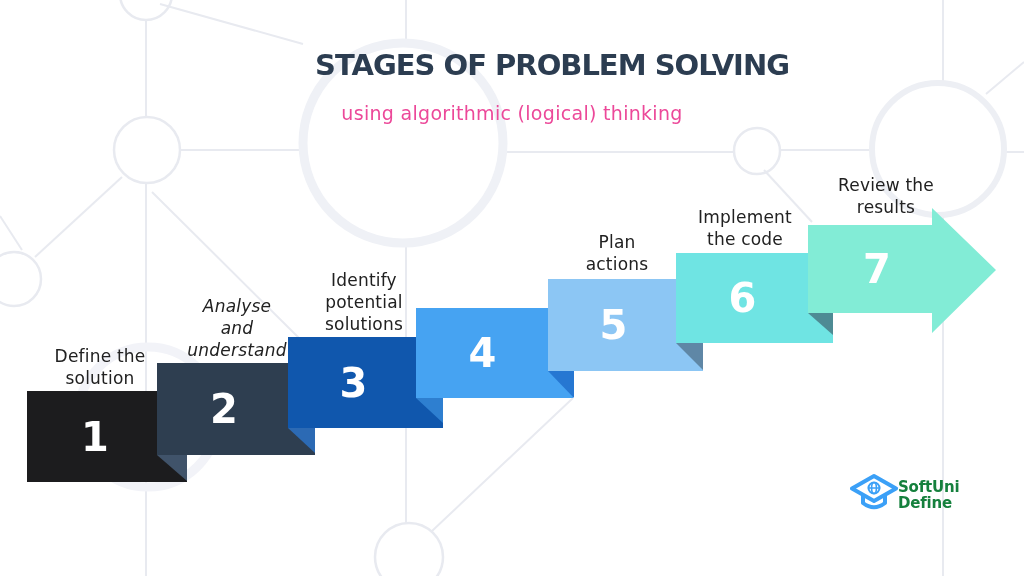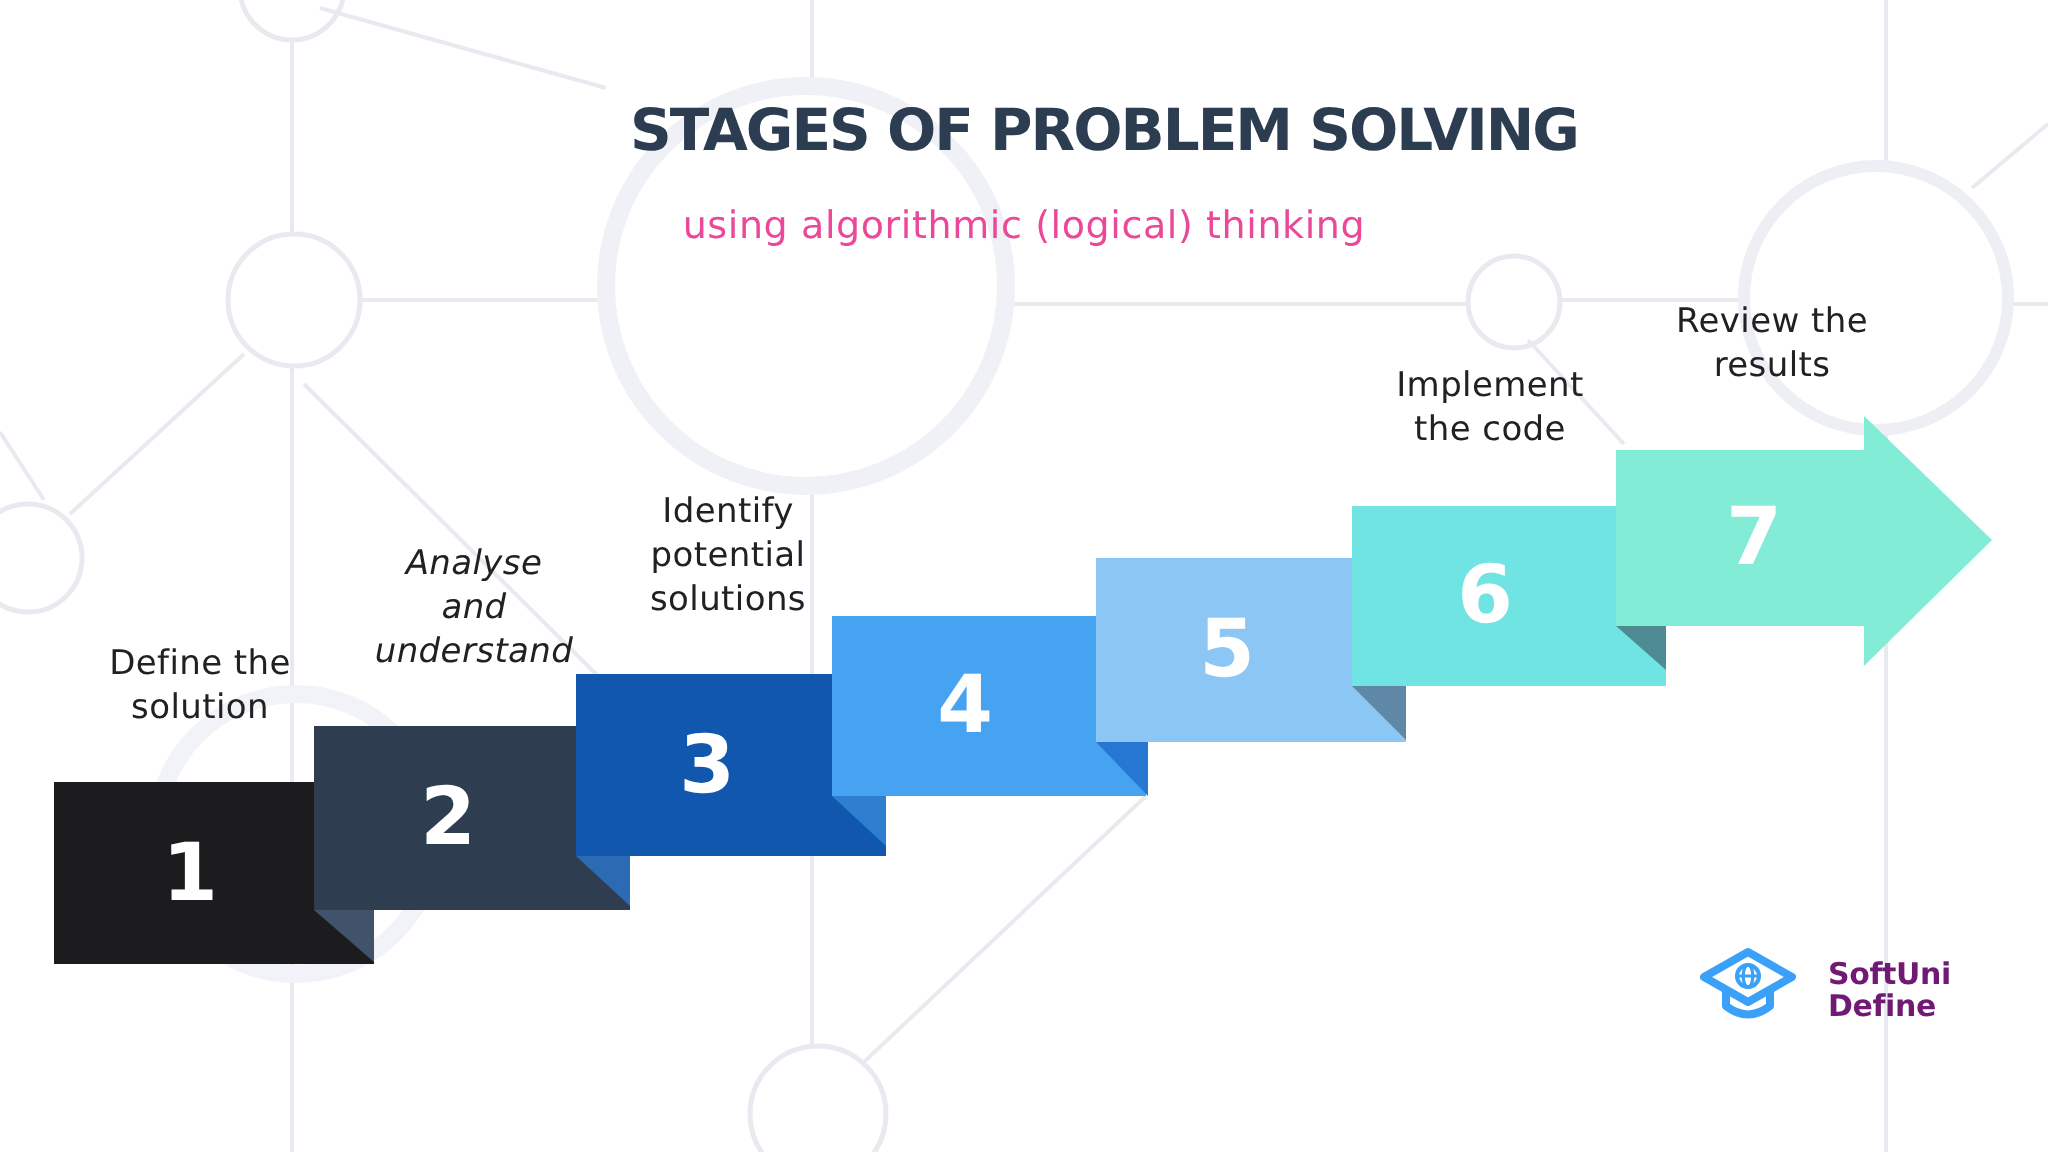--- a/index.html
+++ b/index.html
@@ -26,31 +26,31 @@
   .f3{left:288px;top:428px;width:27px;height:25px;background:#2c6ab4;}
   .f4{left:416px;top:398px;width:27px;height:25px;background:#2e7fd0;}
   .f5{left:548px;top:371px;width:26px;height:27px;background:#2677d2;}
   .f6{left:676px;top:343px;width:27px;height:27px;background:#5f87a6;}
   .f7{left:808px;top:313px;width:25px;height:22px;background:#4e8b94;}
   .arrow7{position:absolute;left:808px;top:208px;z-index:2;}
   .num7{position:absolute;left:808px;top:225px;width:124px;height:88px;z-index:2;
         display:flex;align-items:center;justify-content:center;padding-left:14px;box-sizing:border-box;}
   
   .lbl{position:absolute;z-index:3;width:200px;text-align:center;white-space:pre-line;
-       font-size:17px;line-height:22px;color:#212121;letter-spacing:.2px;}
+       font-size:17px;line-height:22px;color:#212121;letter-spacing:.2px;margin-top:24px;}
   .l1{left:0px;top:321px;}
   .l2{left:137px;top:271px;font-style:italic;}
   .l3{left:264px;top:245px;}
   .l4{left:392px;top:216px;}
   .l5{left:517px;top:207px;}
   .l6{left:645px;top:182px;}
   .l7{left:786px;top:150px;}
   
   .logo{position:absolute;left:850px;top:472px;z-index:3;display:flex;align-items:center;}
-  .logo-text{margin-left:16px;font-size:15px;line-height:16px;font-weight:bold;color:#701a75;letter-spacing:-0.2px;}
+  .logo-text{margin-left:0;font-size:15px;line-height:16px;font-weight:bold;color:#15803d;letter-spacing:-0.2px;}
 </style>
 </head>
 <body>
 
 <div class="page">
 
   <svg class="bg" width="1024" height="576" viewBox="0 0 1024 576">
     <g fill="none" stroke="#e8eaf0" stroke-width="2">
       <line x1="146" y1="20" x2="146" y2="117"></line>
       <line x1="146" y1="183" x2="146" y2="576"></line>
@@ -123,20 +123,22 @@
   </div>
 
   <div class="lbl l1">Define the
 solution</div>
   <div class="lbl l2">Analyse
 and
 understand</div>
   <div class="lbl l3">Identify
 potential
 solutions</div>
+  <div class="lbl l5">Plan
+actions</div>
   <div class="lbl l6">Implement
 the code</div>
   <div class="lbl l7">Review the
 results</div>
 
   <div class="logo">
     <svg width="48" height="46" viewBox="0 0 48 46">
       <g stroke="#3ba0f7" fill="none" stroke-linejoin="round" stroke-linecap="round">
         <path d="M24,4 L46,16.5 L24,29 L2,16.5 Z" stroke-width="4"></path>
         <path d="M13,24 L13,31 Q24,39.5 35,31 L35,24" stroke-width="4"></path>

